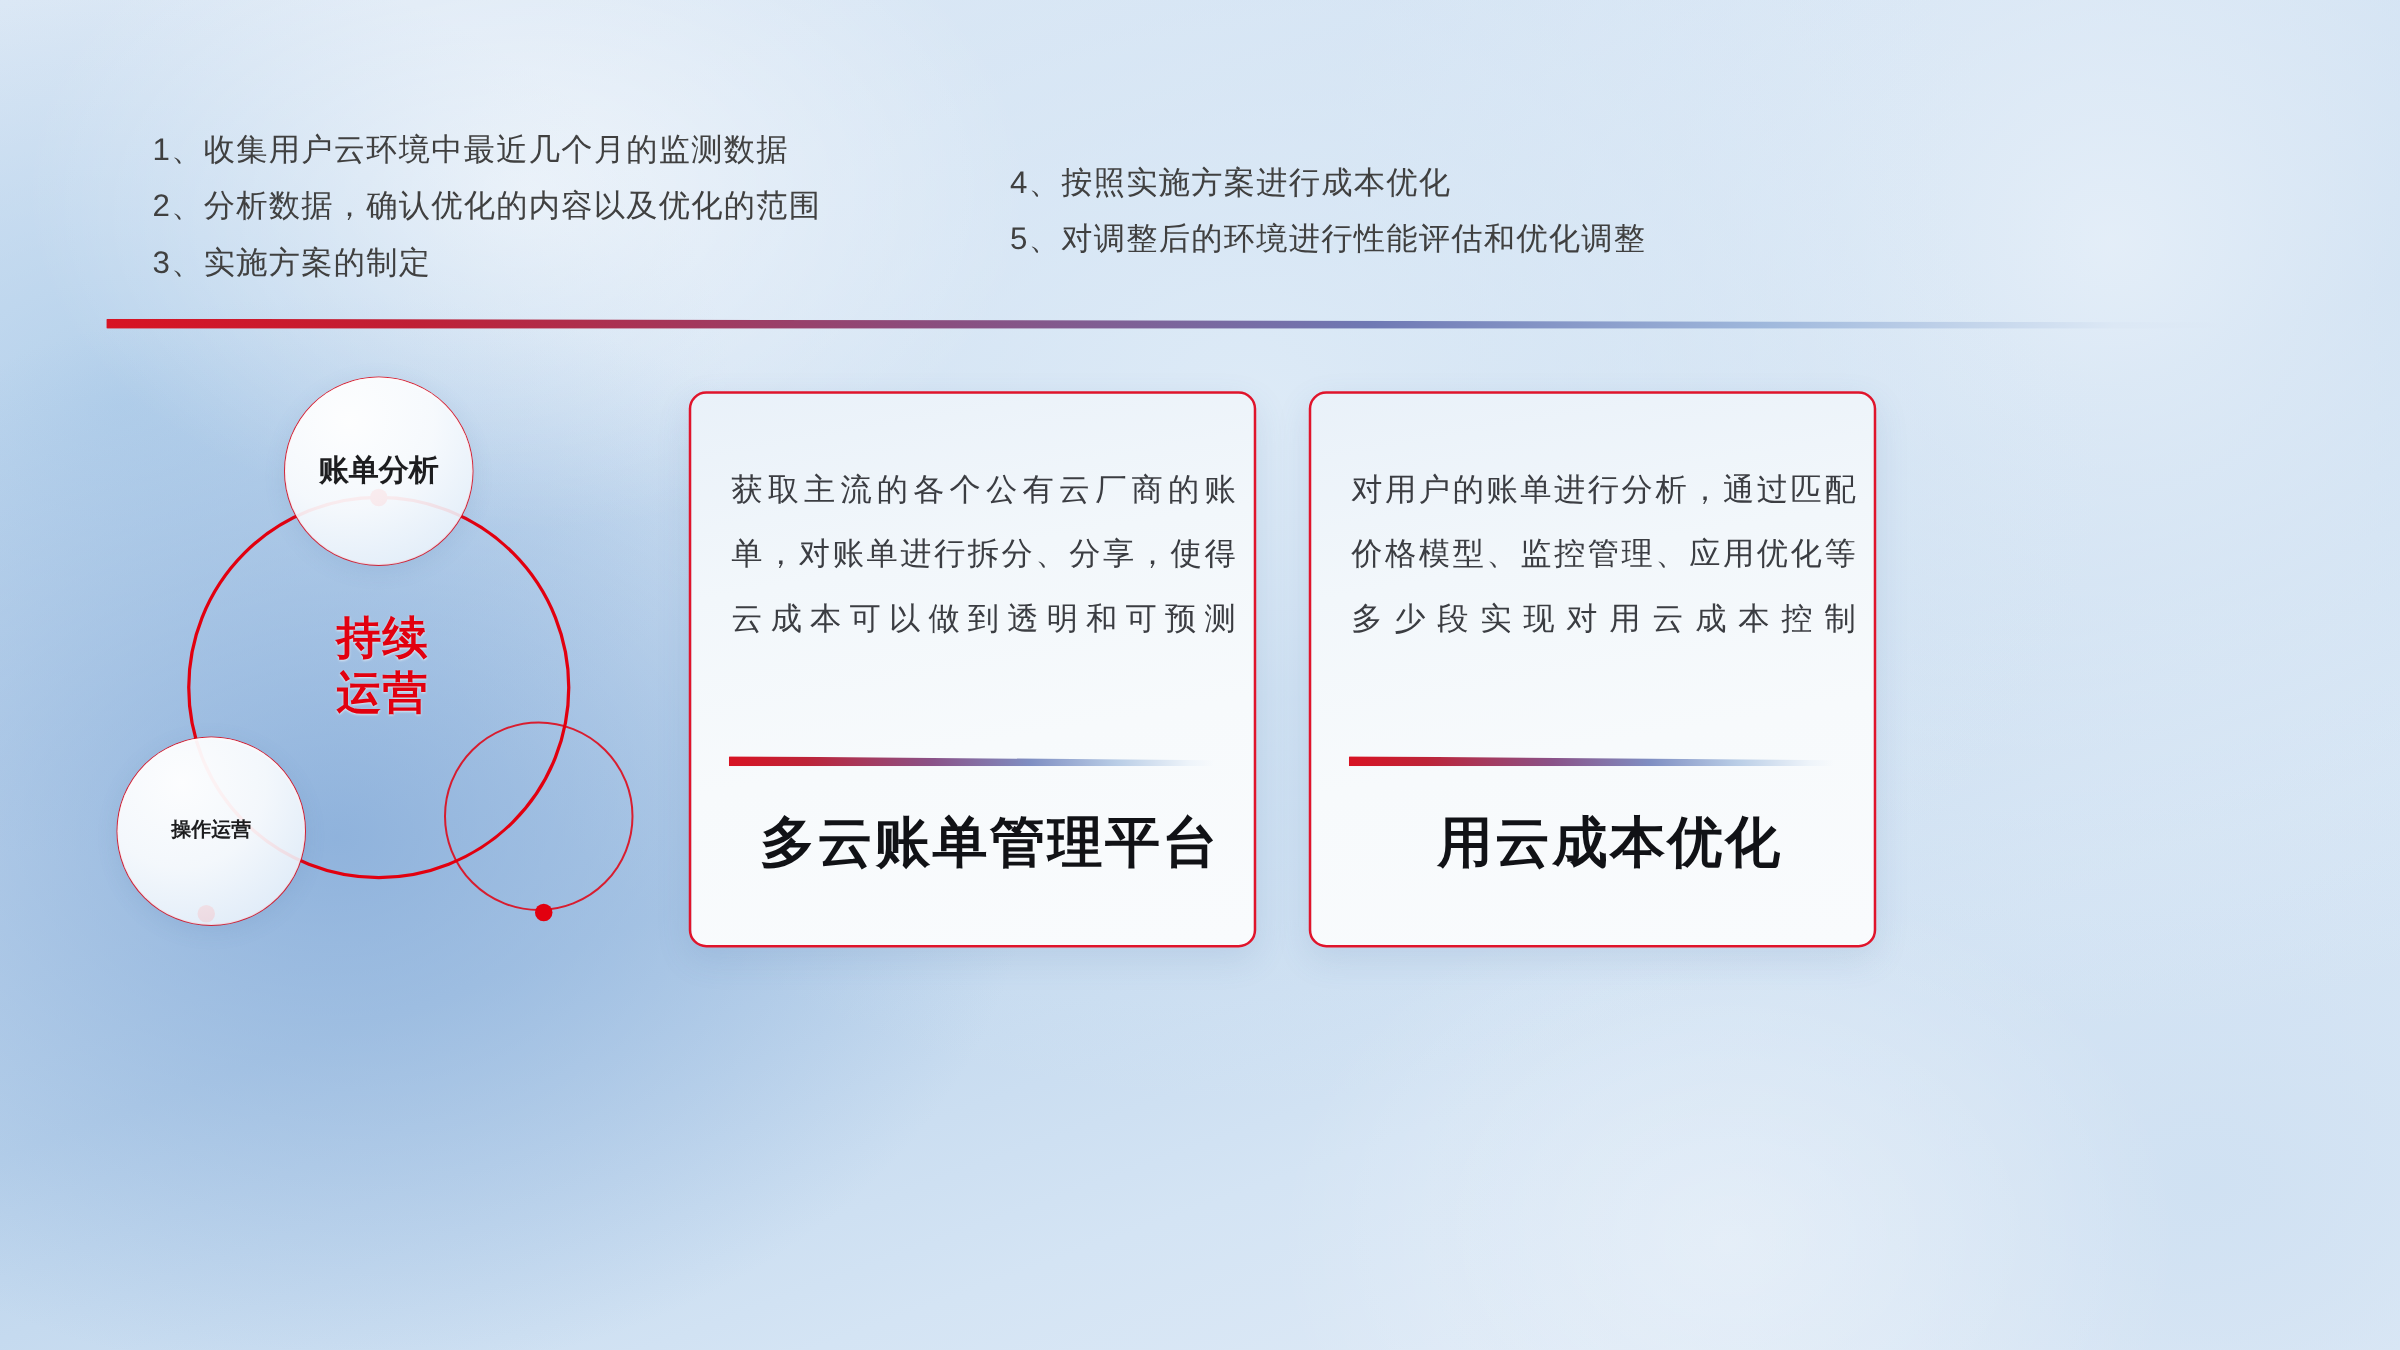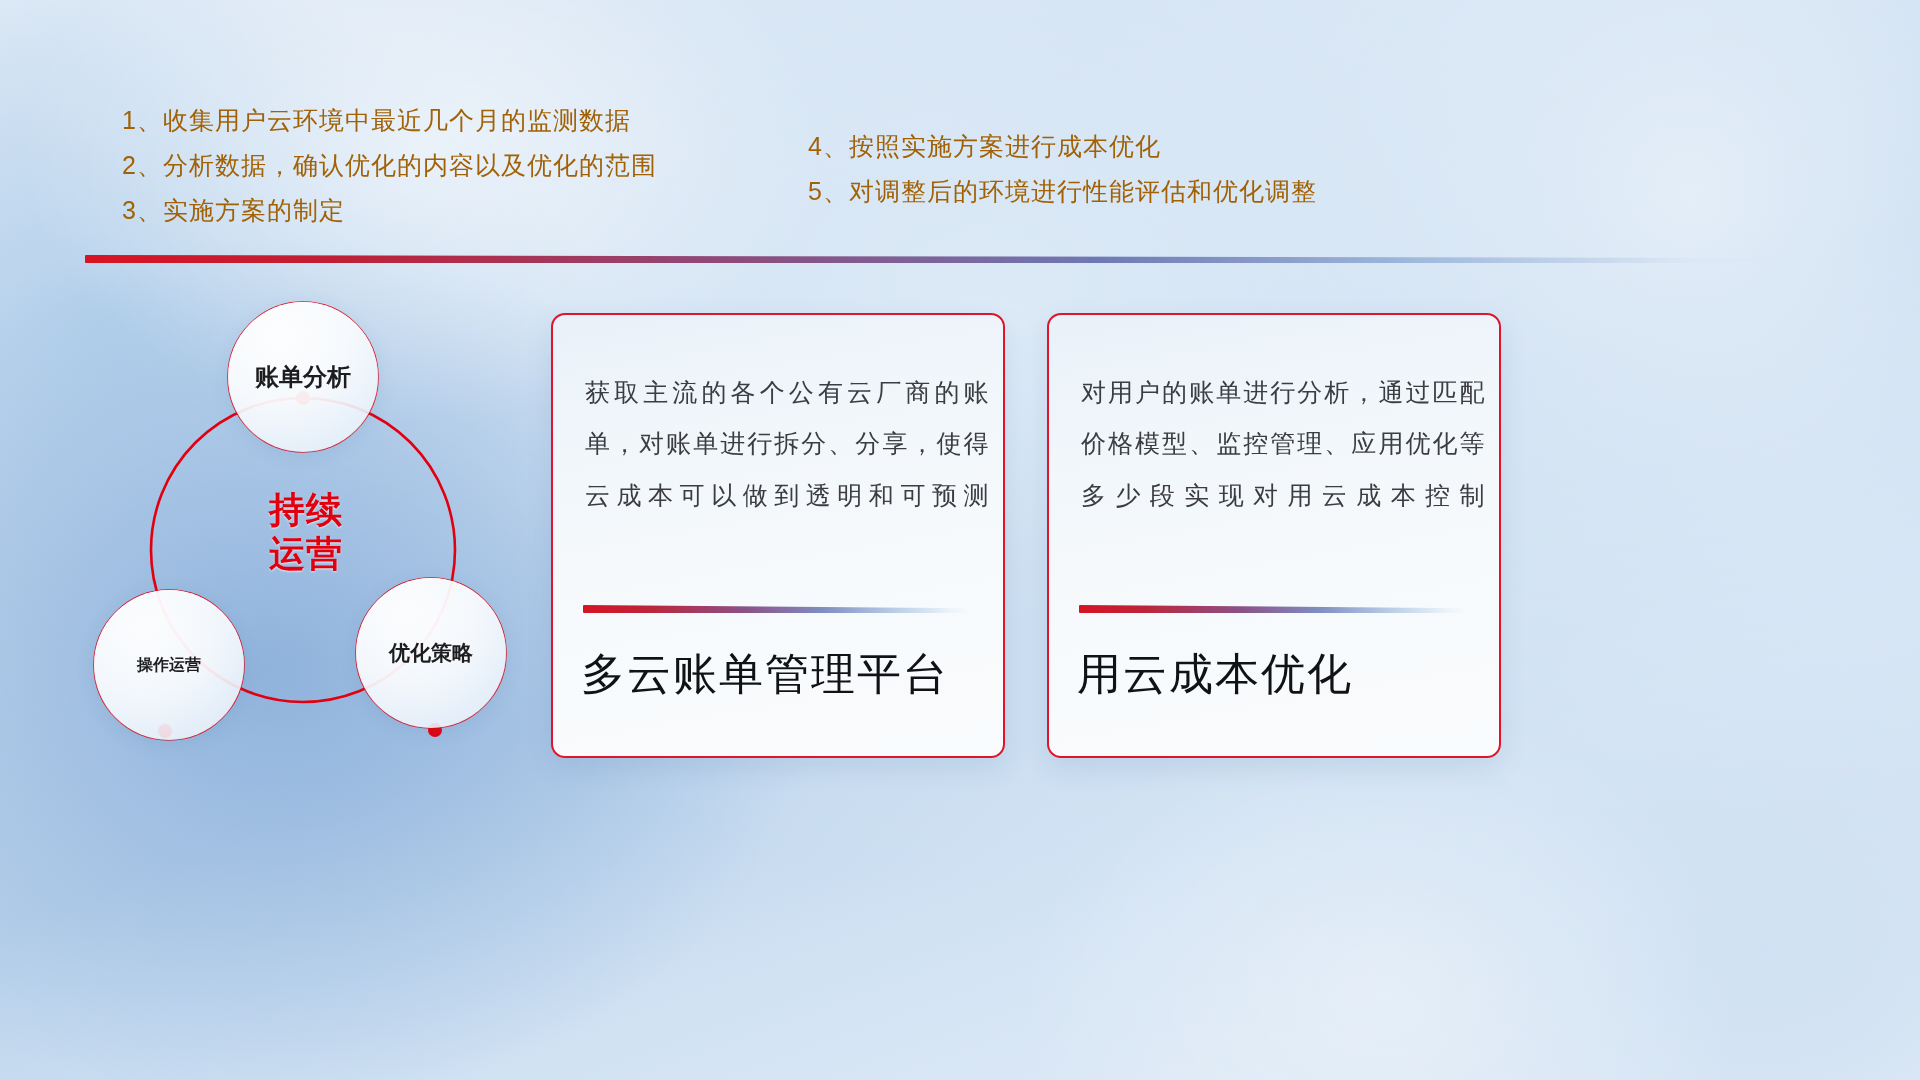--- a/index.html
+++ b/index.html
@@ -22,21 +22,21 @@
   .stage:after{
     content:"";position:absolute;inset:0;
     background:
       radial-gradient(ellipse 620px 420px at 22% 14%, rgba(255,255,255,0.55) 0%, rgba(255,255,255,0) 65%),
       radial-gradient(ellipse 520px 420px at 72% 92%, rgba(255,255,255,0.35) 0%, rgba(255,255,255,0) 70%);
     pointer-events:none;
   }
 
   
   .bullets{position:absolute;top:0;left:0;right:0;height:250px;}
-  .col{position:absolute;color:#a16207;font-size:25px;line-height:1.0;}
+  .col{position:absolute;color:#404040;font-size:25px;line-height:1.0;}
   .col.left{left:122px;top:98px;}
   .col.right{left:808px;top:124px;}
   .col .row{height:45px;display:flex;align-items:center;white-space:nowrap;letter-spacing:1px;}
 
   
   .toprule{
     position:absolute;left:85px;top:255px;width:1746px;height:8px;
     background:linear-gradient(90deg,#d81323 0%,#c01f35 14%,#8a4d7e 38%,#6f79b4 58%,#9fb8dc 76%,#dce8f5 92%,rgba(220,232,245,0) 100%);
     clip-path:polygon(0 0,100% 38%,100% 100%,0 100%);
     border-radius:1px;
@@ -78,21 +78,21 @@
     text-align:justify;text-align-last:justify;
   }
   .card .divider{
     position:absolute;left:30px;top:290px;width:388px;height:8px;
     background:linear-gradient(90deg,#d81323 0%,#bd2438 16%,#8a5288 42%,#7f8ec2 62%,#b9cde6 80%,#eef4fa 95%,rgba(238,244,250,0) 100%);
     clip-path:polygon(0 0,100% 40%,100% 100%,0 100%);
     border-radius:1px;
   }
   .card .title{
     position:absolute;left:0;right:0;top:330px;
-    text-align:left;color:#111216;font-weight:400;font-size:44px;letter-spacing:2px;padding-left:28px;
+    text-align:center;color:#111216;font-weight:700;font-size:44px;letter-spacing:2px;padding-left:28px;
   }
 </style>
 </head>
 <body>
 
 <div class="stage"></div>
 
 <div class="bullets">
   <div class="col left">
     <div class="row">1、收集用户云环境中最近几个月的监测数据</div>
@@ -119,24 +119,20 @@
   </svg>
 
   <div class="bubble b1">
     <span>账单</span>
     <span>分析</span>
   </div>
   <div class="bubble b2">
     <span>操作</span>
     <span>运营</span>
   </div>
-  <div class="bubble b3">
-    <span>优化</span>
-    <span>策略</span>
-  </div>
 
   <div class="center-label">
     <div>持续</div>
     <div>运营</div>
   </div>
 </div>
 
 <div class="card c1">
   <div class="body">获取主流的各个公有云厂商的账单，对账单进行拆分、分享，使得云成本可以做到透明和可预测</div>
   <div class="divider"></div>

